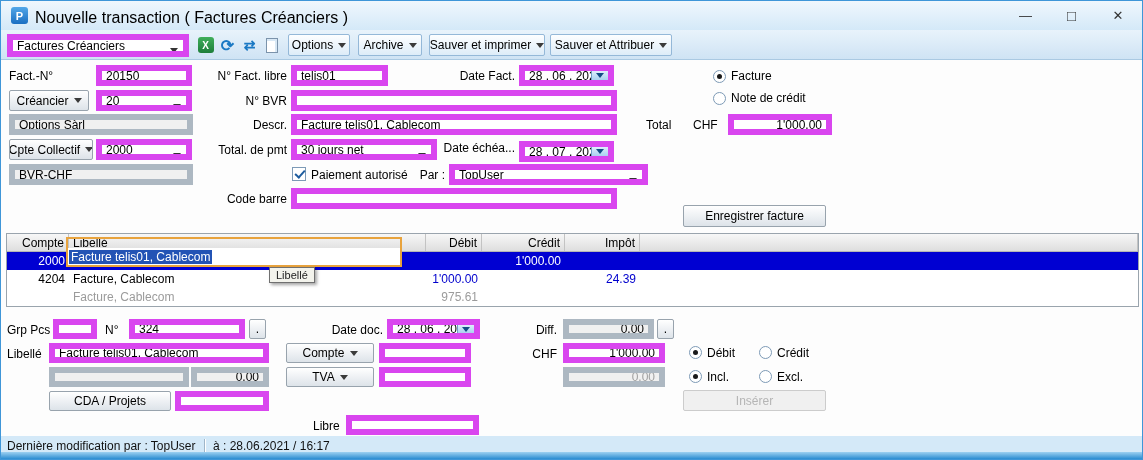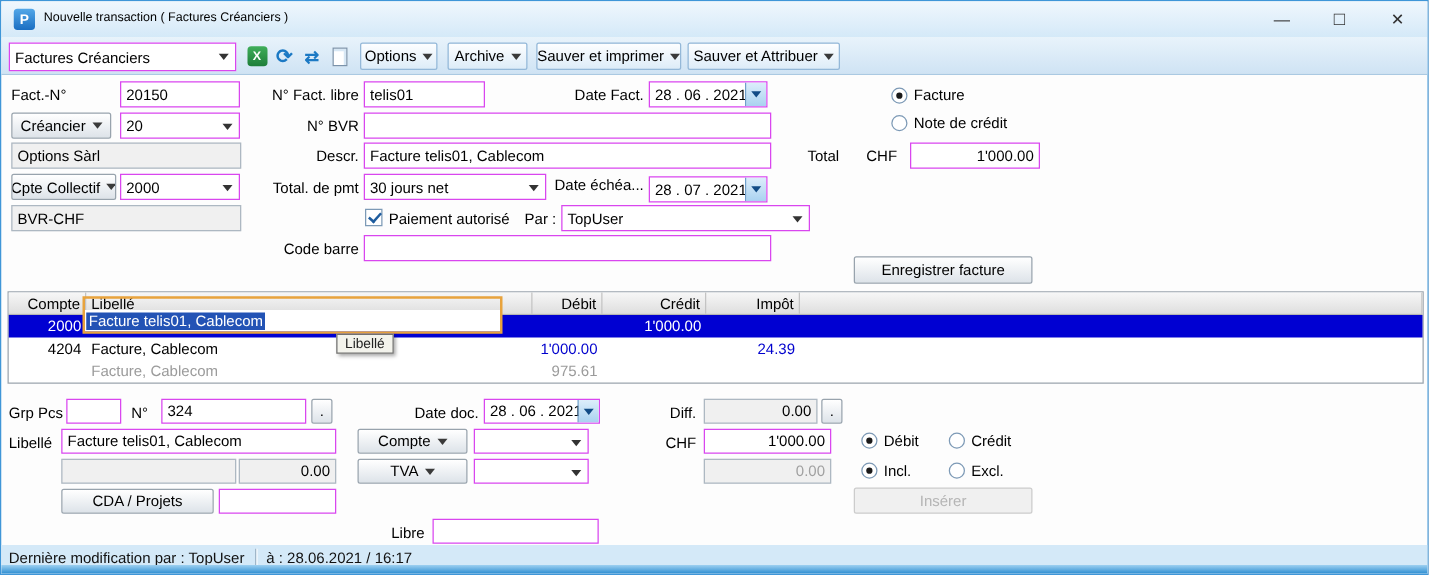--- a/index.html
+++ b/index.html
@@ -2,33 +2,33 @@
 <html><head>
 <meta charset="utf-8">
 <style>
   *{box-sizing:border-box;margin:0;padding:0}
   body{font-family:"Liberation Sans",sans-serif;background:#9a9a9a}
   #win{position:relative;width:1143px;height:460px;border:1px solid #3f96d8;background:#fdfdfd;overflow:hidden}
 
   
   .titlebar{position:absolute;left:0;top:0;right:0;height:29px;background:linear-gradient(#f0f7fd,#d4e9f8)}
   .appico{position:absolute;left:10px;top:6px;width:17px;height:17px;border-radius:3px;background:linear-gradient(#53a7e8,#1a6ec2);color:#fff;font-size:11px;font-weight:bold;display:flex;align-items:center;justify-content:center}
-  .wtitle{position:absolute;left:34px;top:8px;font-size:10px;color:#000;white-space:nowrap}
+  .wtitle{position:absolute;left:34px;top:8px;font-size:16px;color:#000;white-space:nowrap}
   .wbtn{position:absolute;top:0;height:29px;width:45px;display:flex;align-items:center;justify-content:center;font-size:13px;color:#333}
 
   
   .toolbar{position:absolute;left:0;top:29px;right:0;height:30px;background:linear-gradient(#e8f3fb,#cfe3f4);border-bottom:1px solid #aac9e2}
   .ticon{position:absolute;top:33px;width:21px;height:22px;display:flex;align-items:center;justify-content:center}
   .tbtn{position:absolute;top:33px;height:22px;border:1px solid #94b8d8;border-radius:2px;background:linear-gradient(#fdfeff,#ddecf8);font-size:12px;display:flex;align-items:center;justify-content:center;gap:5px;padding:0 7px;white-space:nowrap}
   .ar{width:0;height:0;border-left:4px solid transparent;border-right:4px solid transparent;border-top:5px solid #3a3a3a}
 
   
   .lbl{position:absolute;font-size:12px;color:#000;white-space:nowrap}
   .rt{text-align:right}
-  .fld{position:absolute;height:21px;border:1px solid #d946ef;background:#fff;font-size:12px;display:flex;align-items:center;padding:0 4px;white-space:nowrap;overflow:hidden}
+  .fld{position:absolute;height:21px;border:6px solid #d946ef;background:#fff;font-size:12px;display:flex;align-items:center;padding:0 4px;white-space:nowrap;overflow:hidden}
   .fld.ro{background:#f0f0f0;border-color:#adb8c2}
   .fld.end{justify-content:flex-end}
   .fld.mut span{color:#a0a0a0}
   .combo{padding-right:18px}
   .car{position:absolute;right:5px;top:8px;width:0;height:0;border-left:4px solid transparent;border-right:4px solid transparent;border-top:5px solid #333}
   .datefld{padding-right:21px}
   .datebtn{position:absolute;right:0;top:0;bottom:0;width:17px;background:linear-gradient(#ddeefb,#a9d2f0);border-left:1px solid #6f9fca;display:flex;align-items:center;justify-content:center}
   .datebtn .ar{border-top-color:#124c86}
   .pbtn{position:absolute;height:21px;border:1px solid #98a3ad;border-radius:2px;background:linear-gradient(#ffffff,#dde3e9);font-size:12px;color:#000;display:flex;align-items:center;justify-content:center;gap:5px;padding:0 4px;white-space:nowrap;overflow:hidden}
   .pbtn.dis{background:#f0f0f0;border-color:#cccccc;color:#b5b5b5}

